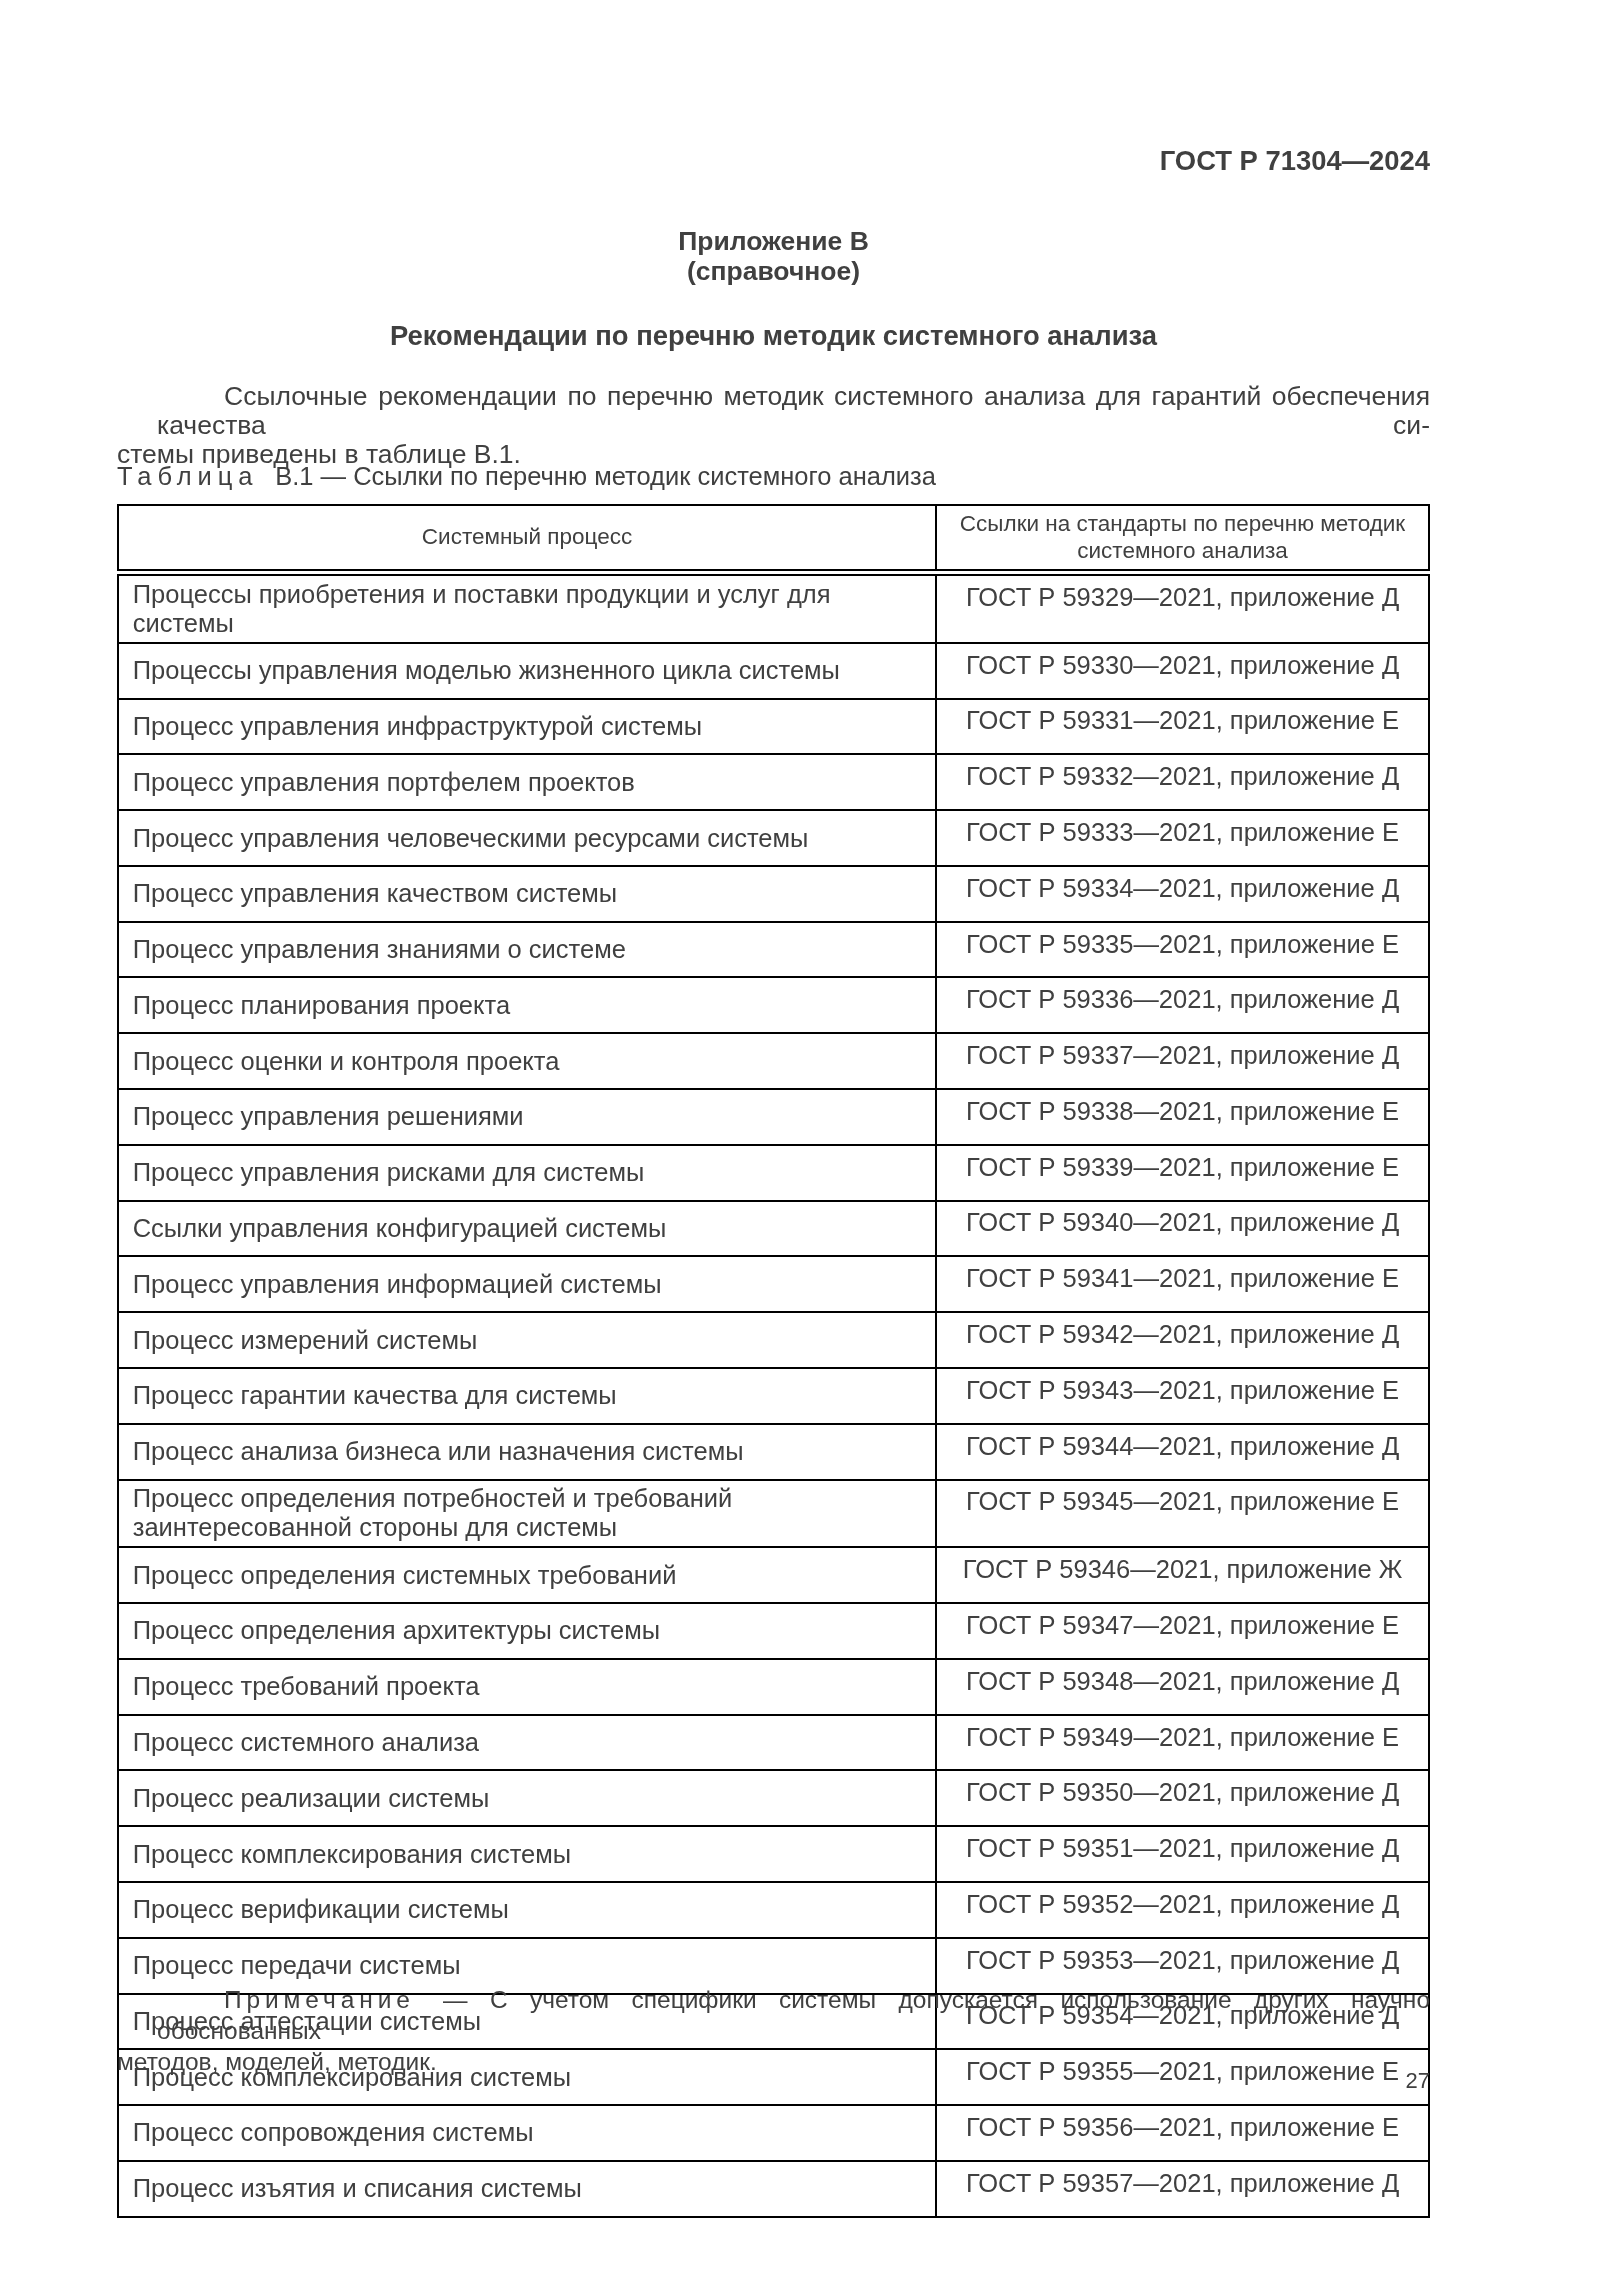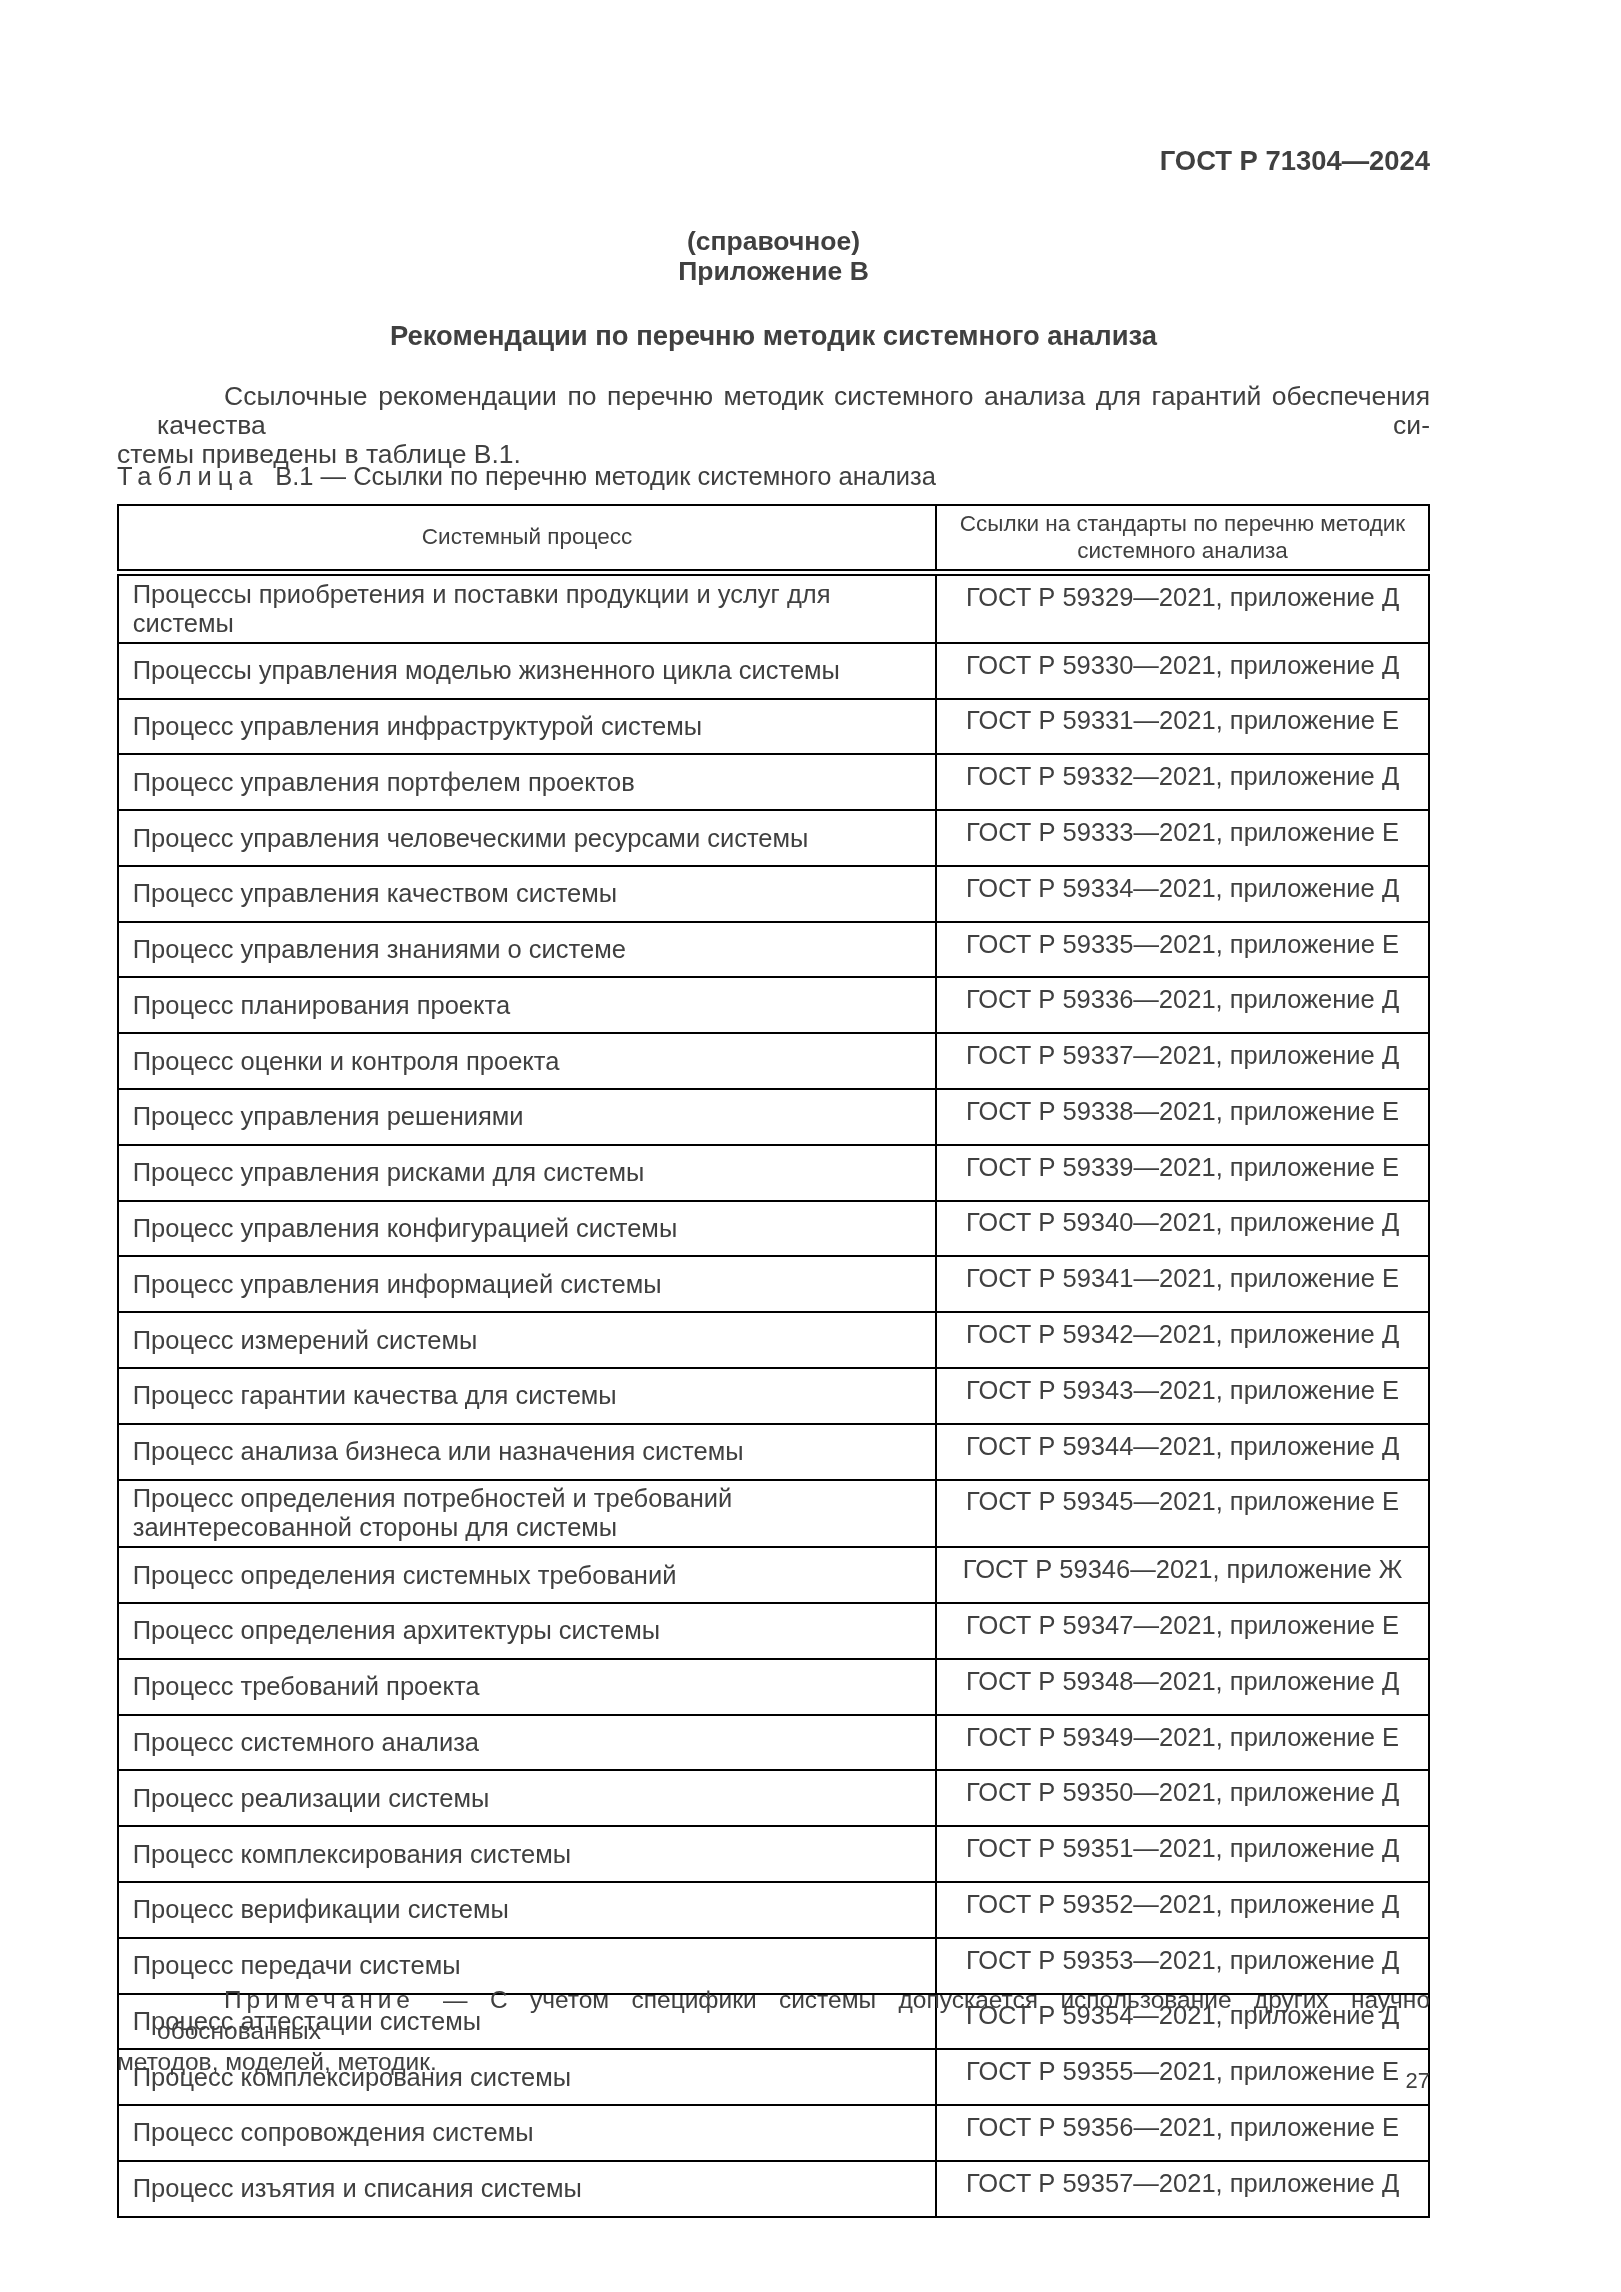--- a/index.html
+++ b/index.html
@@ -70,22 +70,22 @@
   }
 </style>
 </head>
 <body>
 
 <div class="page">
 
   <div class="doc-number">ГОСТ Р 71304—2024</div>
 
   <div class="appendix">
+    <div>Приложение В</div>
     <div>(справочное)</div>
-    <div>Приложение В</div>
   </div>
 
   <div class="heading">Рекомендации по перечню методик системного анализа</div>
 
   <div class="intro">
     <div class="just indent">Ссылочные рекомендации по перечню методик системного анализа для гарантий обеспечения качества си-</div>
     <div>стемы приведены в таблице В.1.</div>
   </div>
 
   <div class="tbl-caption">
@@ -144,21 +144,21 @@
         </tr>
         <tr>
           <td class="col-process">Процесс управления решениями</td>
           <td class="col-ref">ГОСТ Р 59338—2021, приложение Е</td>
         </tr>
         <tr>
           <td class="col-process">Процесс управления рисками для системы</td>
           <td class="col-ref">ГОСТ Р 59339—2021, приложение Е</td>
         </tr>
         <tr>
-          <td class="col-process">Процесс управления конфигурацией системы</td>
+          <td class="col-process">Ссылки управления конфигурацией системы</td>
           <td class="col-ref">ГОСТ Р 59340—2021, приложение Д</td>
         </tr>
         <tr>
           <td class="col-process">Процесс управления информацией системы</td>
           <td class="col-ref">ГОСТ Р 59341—2021, приложение Е</td>
         </tr>
         <tr>
           <td class="col-process">Процесс измерений системы</td>
           <td class="col-ref">ГОСТ Р 59342—2021, приложение Д</td>
         </tr>

